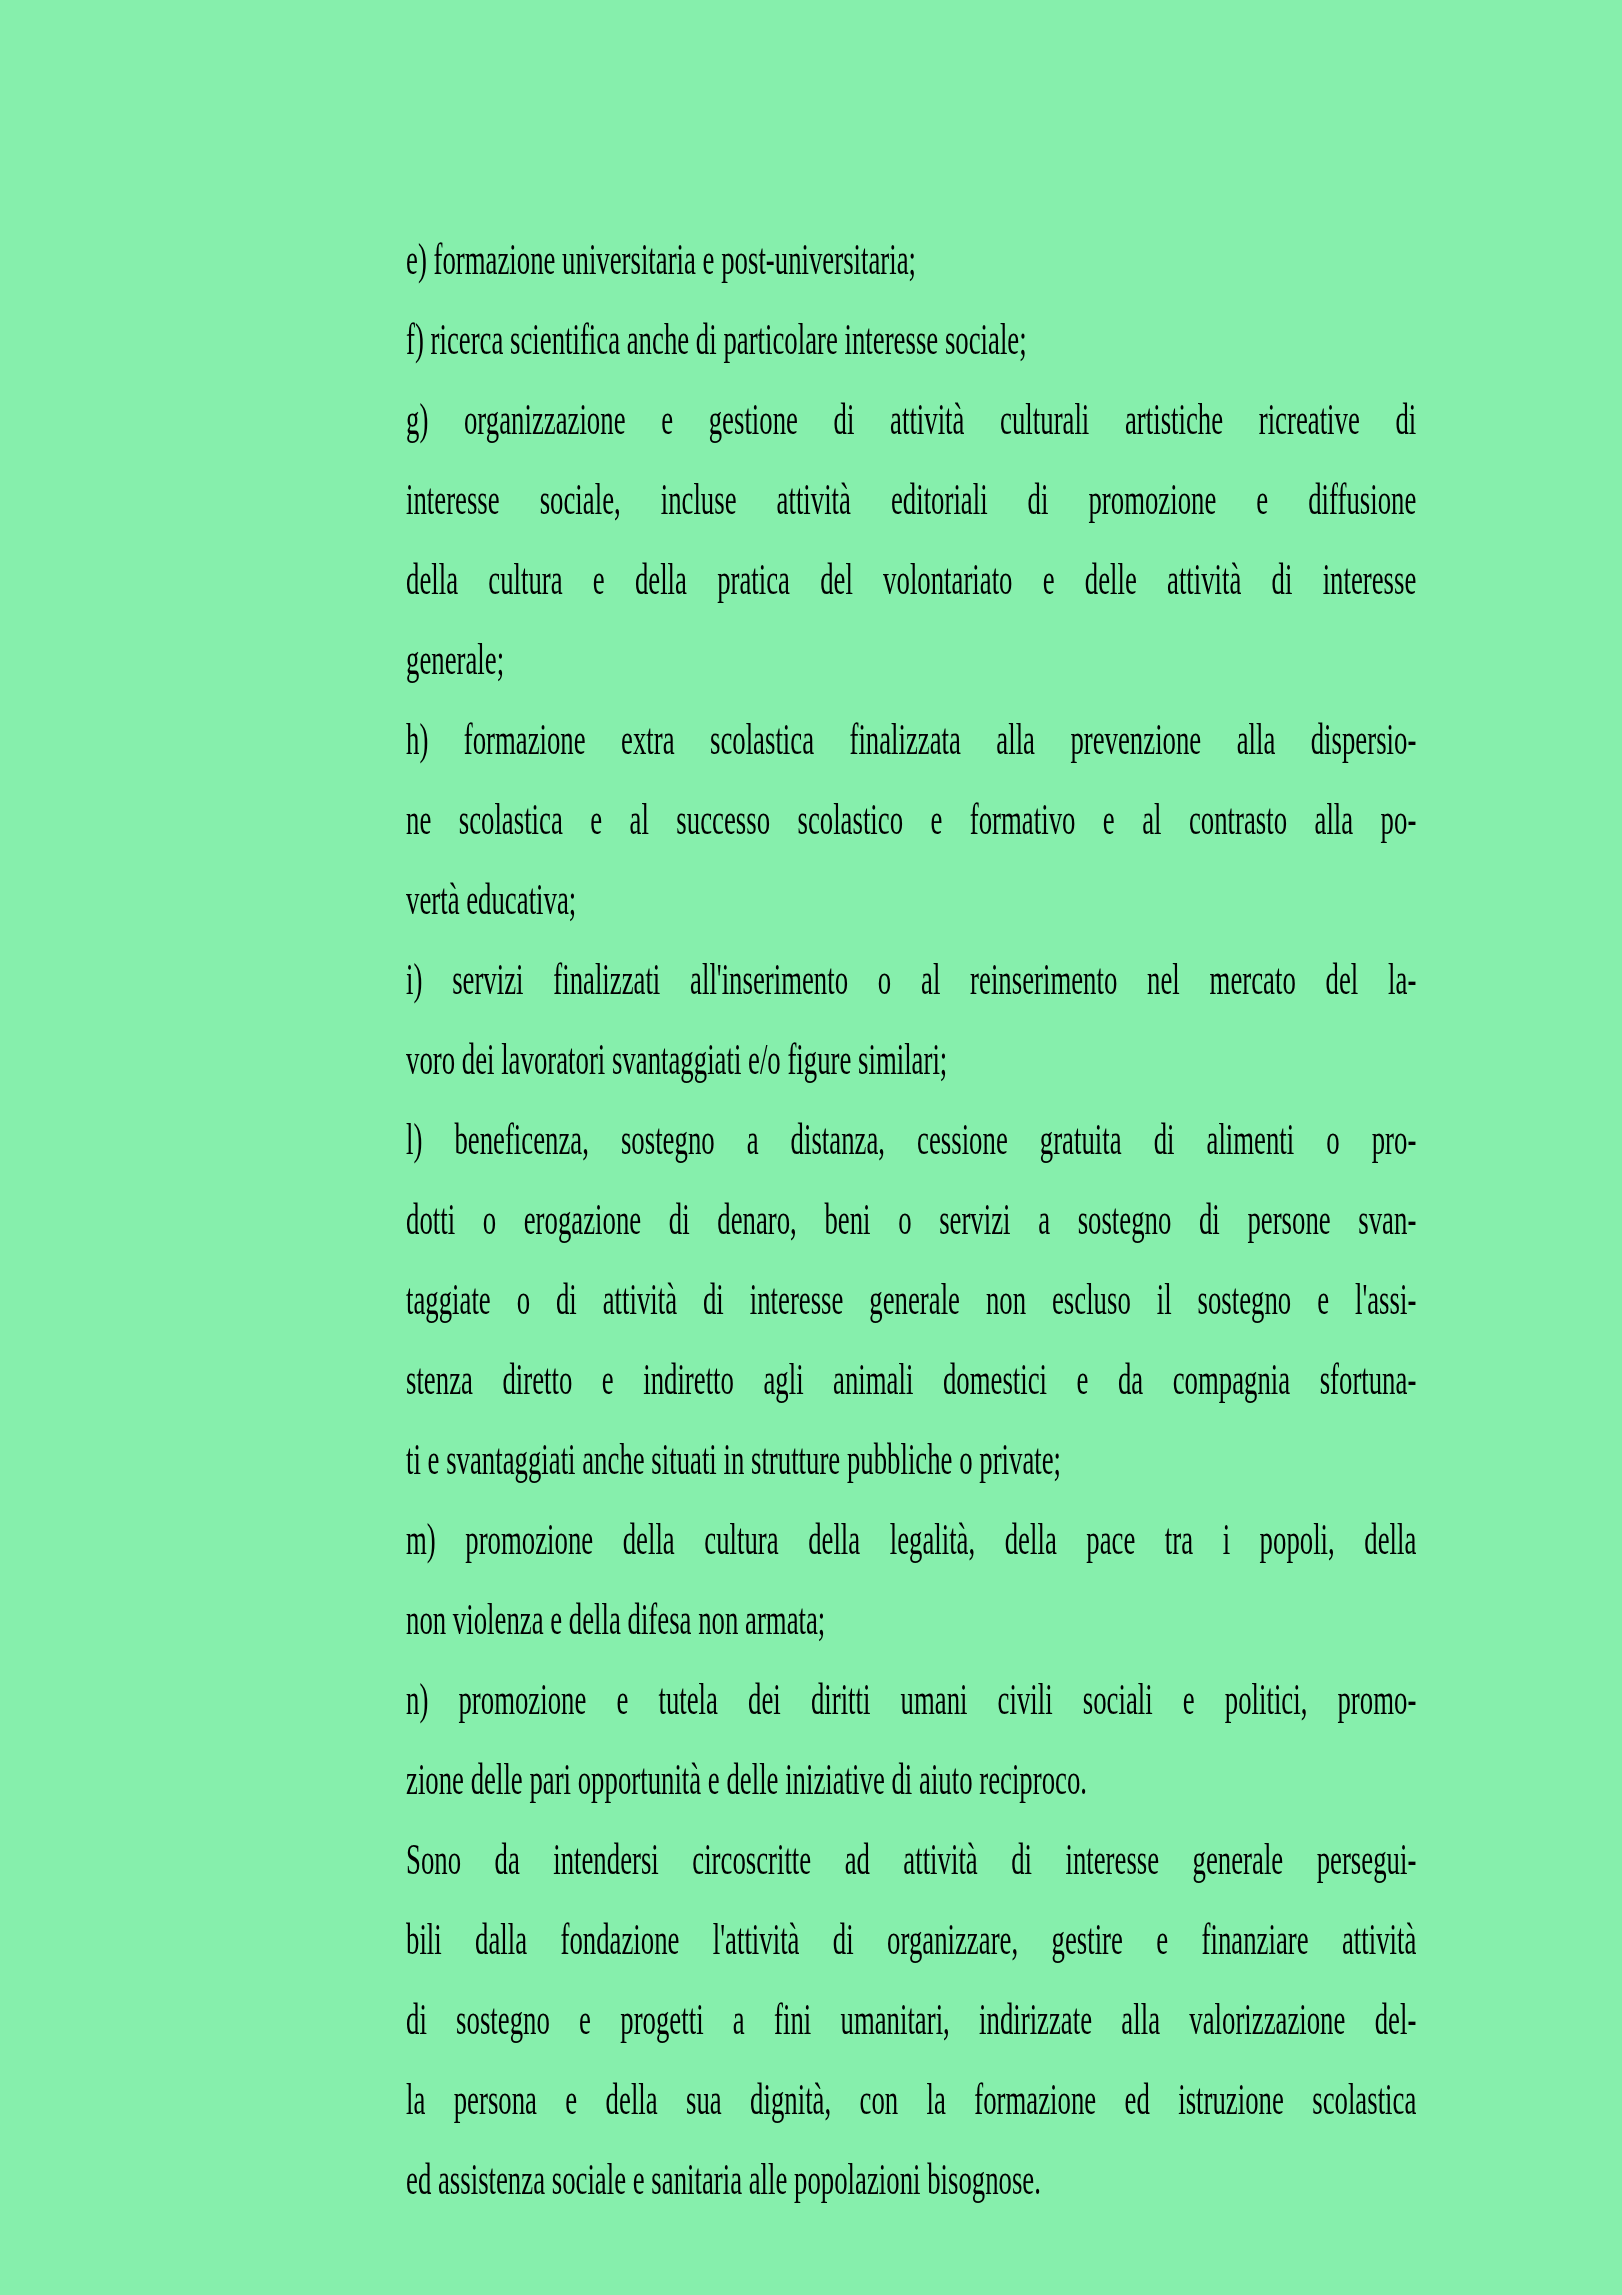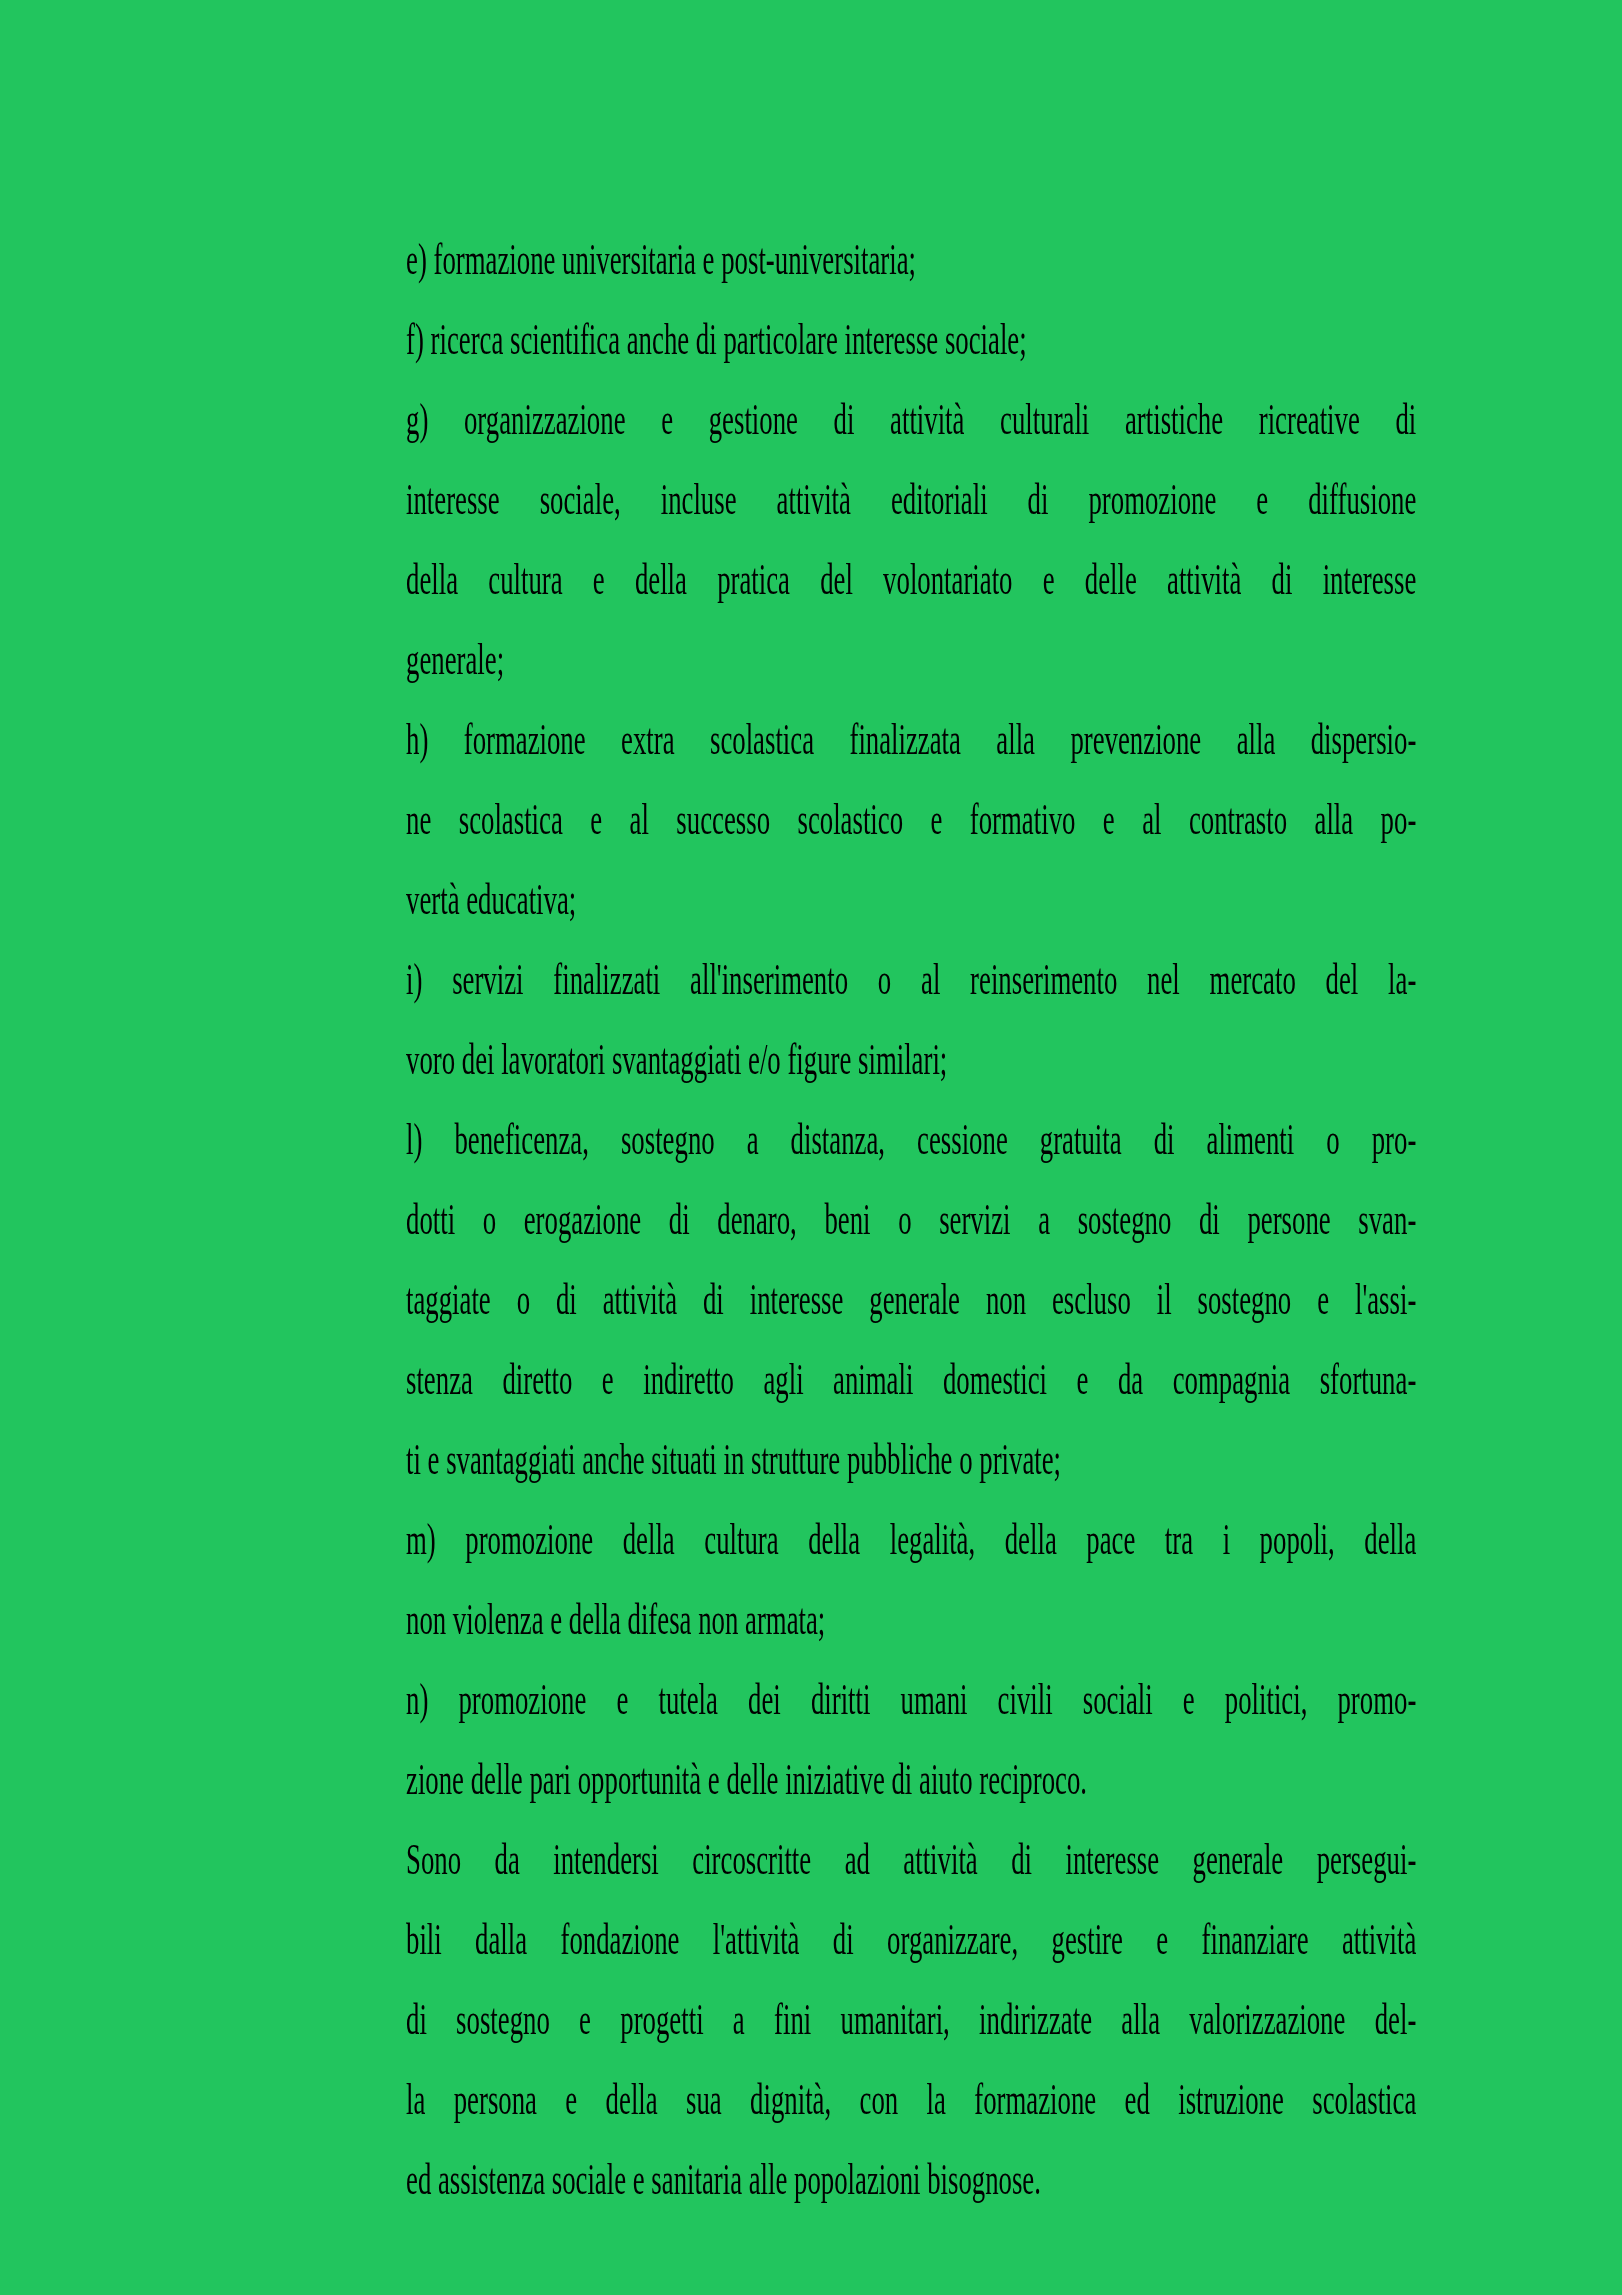--- a/index.html
+++ b/index.html
@@ -40,21 +40,21 @@
     text-align-last: justify;
   }
   .line.l {
     text-align: left;
     text-align-last: left;
   }
 </style>
 </head>
 <body>
 
-<div class="page" style="background: #22c55e;">
+<div class="page" style="background: #86efac;">
   <div class="text-block" style="color: rgb(0, 0, 0);">
       <div class="line l">e) formazione universitaria e post-universitaria;</div>
       <div class="line l">f) ricerca scientifica anche di particolare interesse sociale;</div>
       <div class="line j">g) organizzazione e gestione di attività culturali artistiche ricreative di</div>
       <div class="line j">interesse sociale, incluse attività editoriali di promozione e diffusione</div>
       <div class="line j">della cultura e della pratica del volontariato e delle attività di interesse</div>
       <div class="line l">generale;</div>
       <div class="line j">h) formazione extra scolastica finalizzata alla prevenzione alla dispersio-</div>
       <div class="line j">ne scolastica e al successo scolastico e formativo e al contrasto alla po-</div>
       <div class="line l">vertà educativa;</div>

